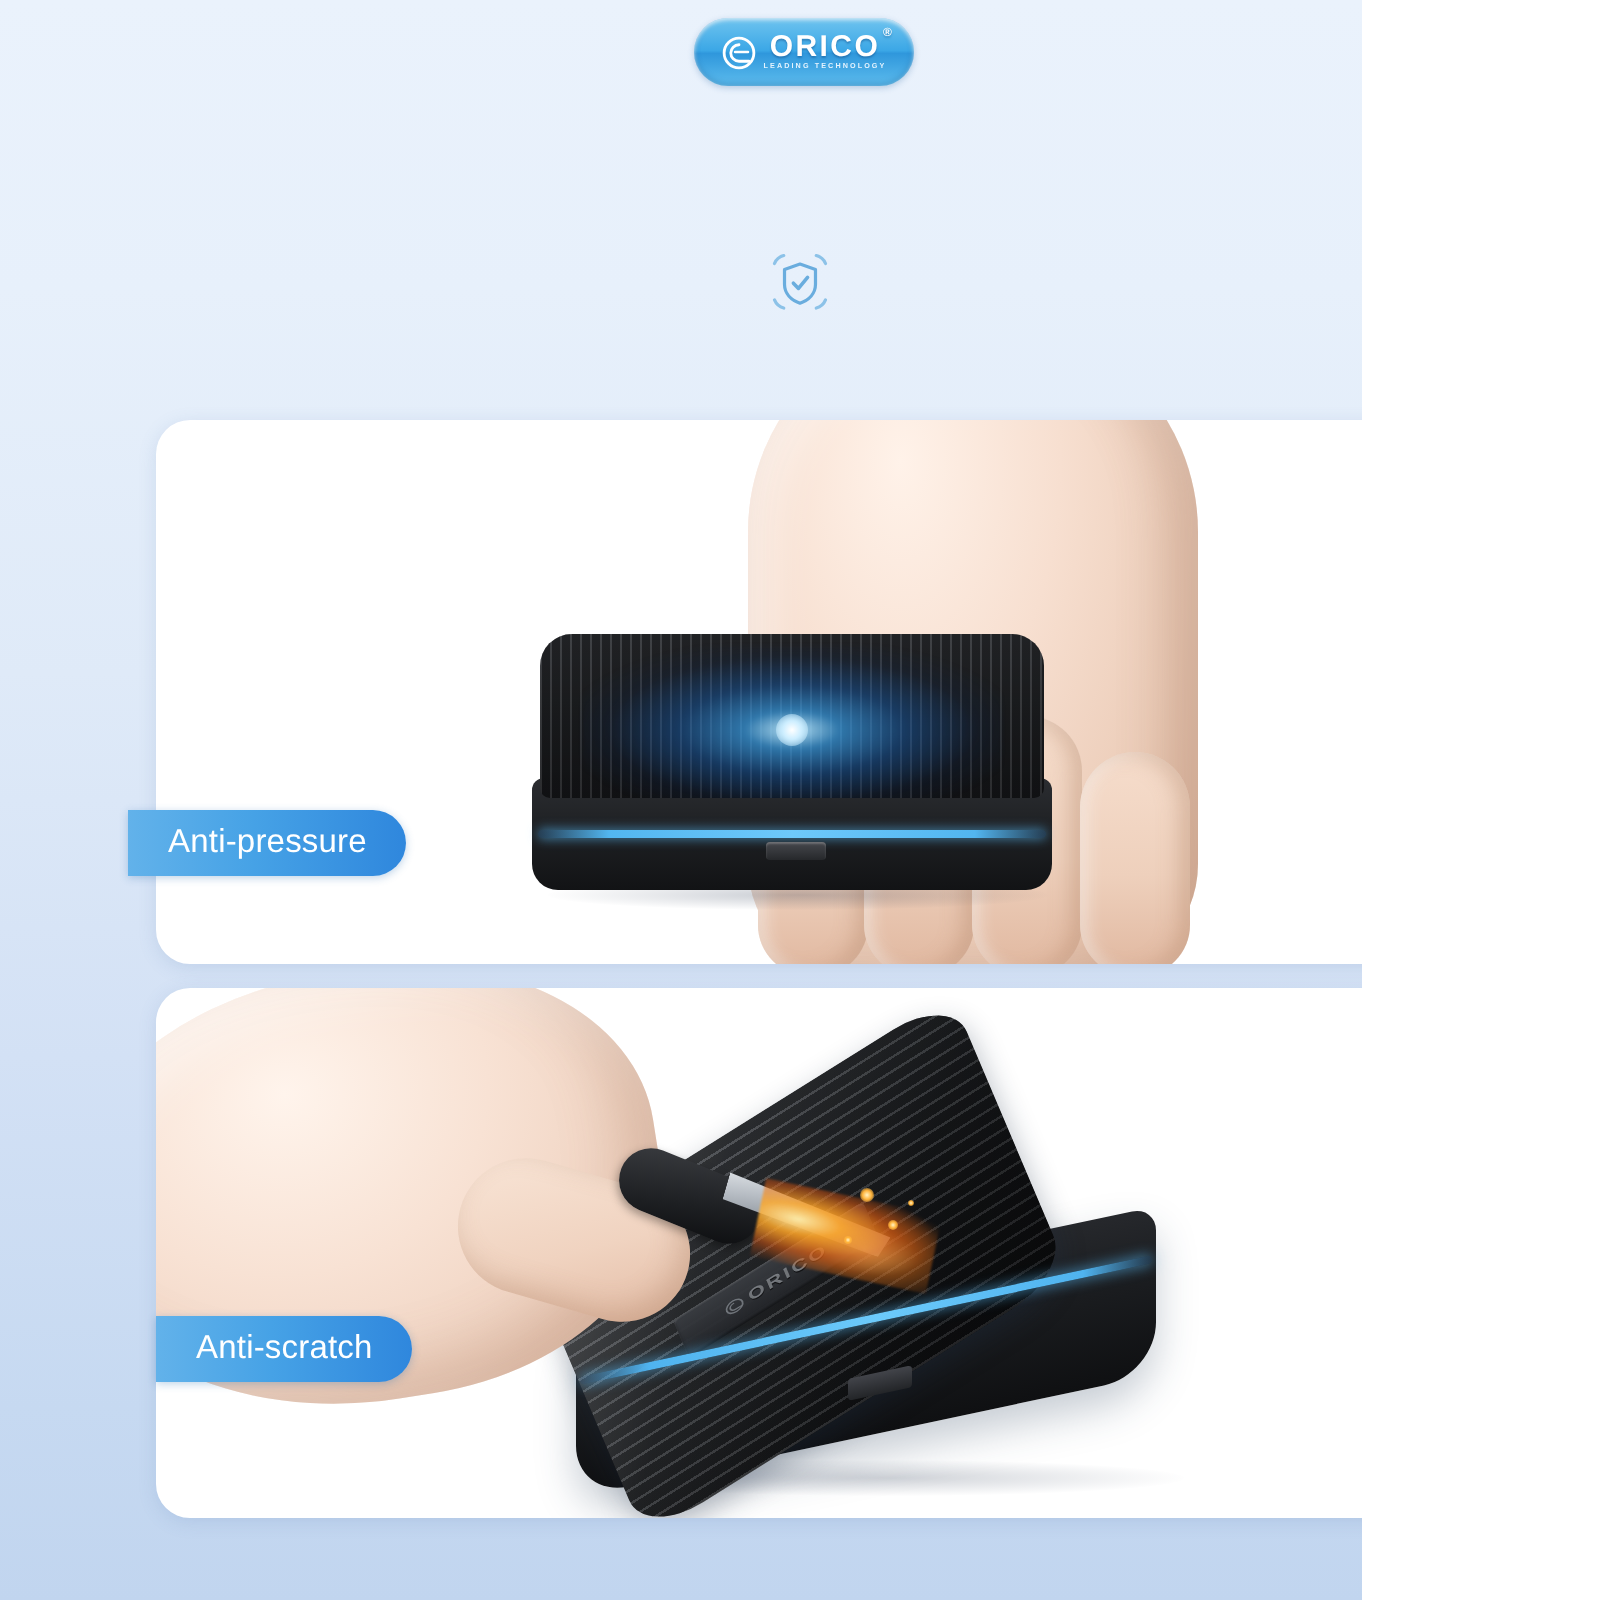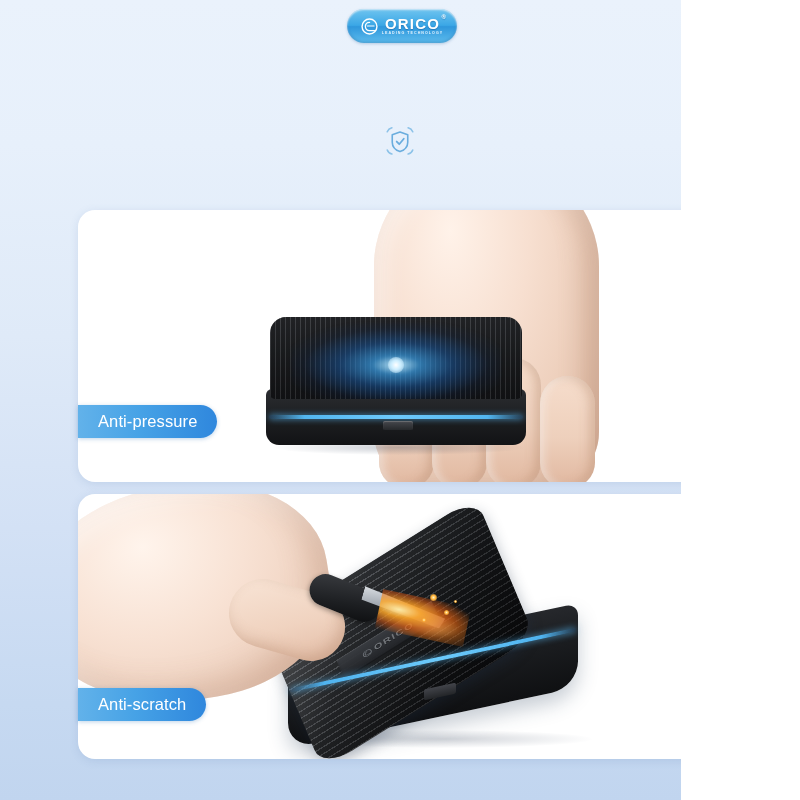--- a/index.html
+++ b/index.html
@@ -104,22 +104,22 @@
     padding: 0 20px 0 20px;
     display: flex; align-items: center;
     color: #ffffff;
     font-size: 16.5px;
     letter-spacing: .1px;
     border-radius: 0 17px 17px 0;
     background: linear-gradient(90deg, #62b2ea 0%, #46a2e6 45%, #2f87dd 100%);
     box-shadow: 0 1px 4px rgba(40,110,180,.30);
     white-space: nowrap;
   }
-  .tag-top    { left: 78px; top: 405px; }
-  .tag-bottom { left: 78px; top: 688px; }
+  .tag-top    { left: 64px; top: 405px; }
+  .tag-bottom { left: 78px; top: 658px; }
 
   
   .scene { position: absolute; inset: 0; }
 
   
   .fist {
     position: absolute;
     left: 296px; top: -52px;
     width: 225px; height: 330px;
     border-radius: 108px 108px 56px 56px;

